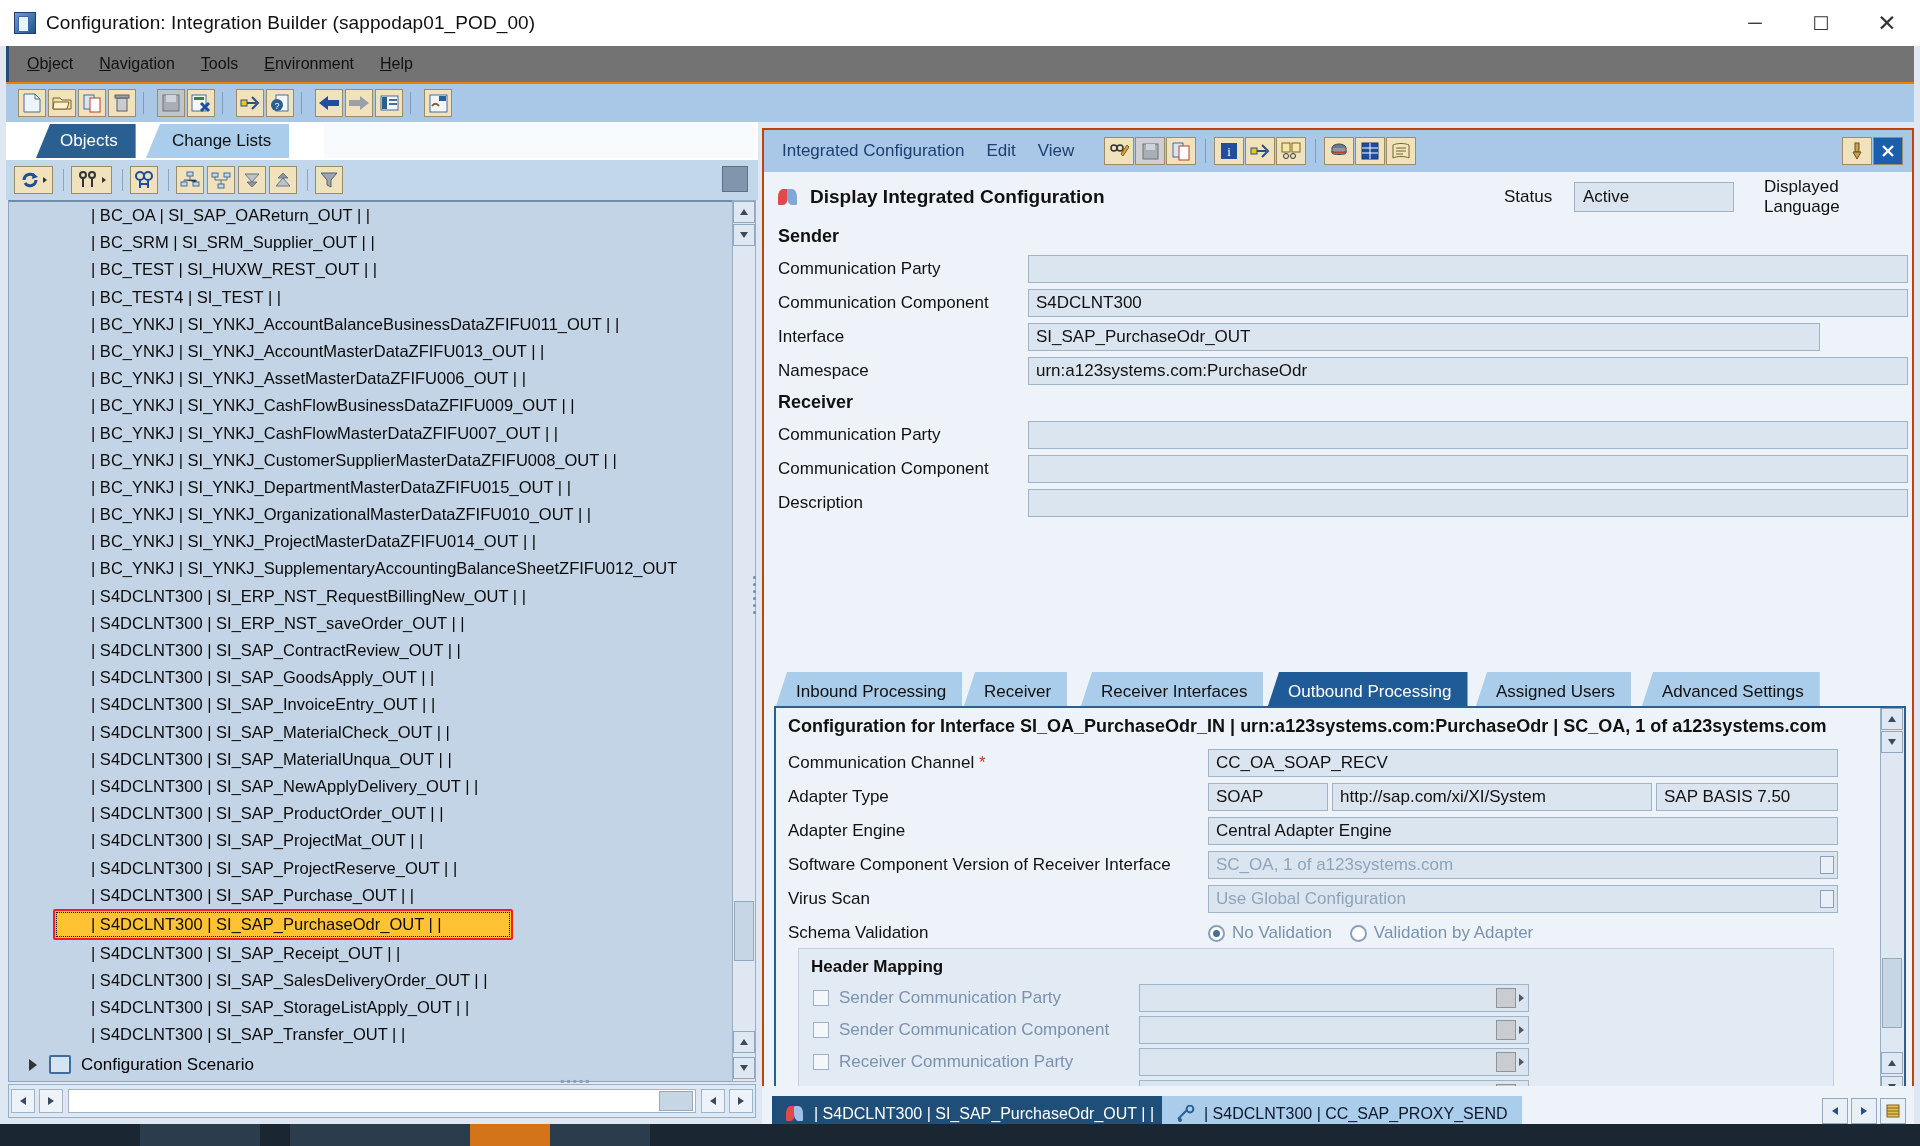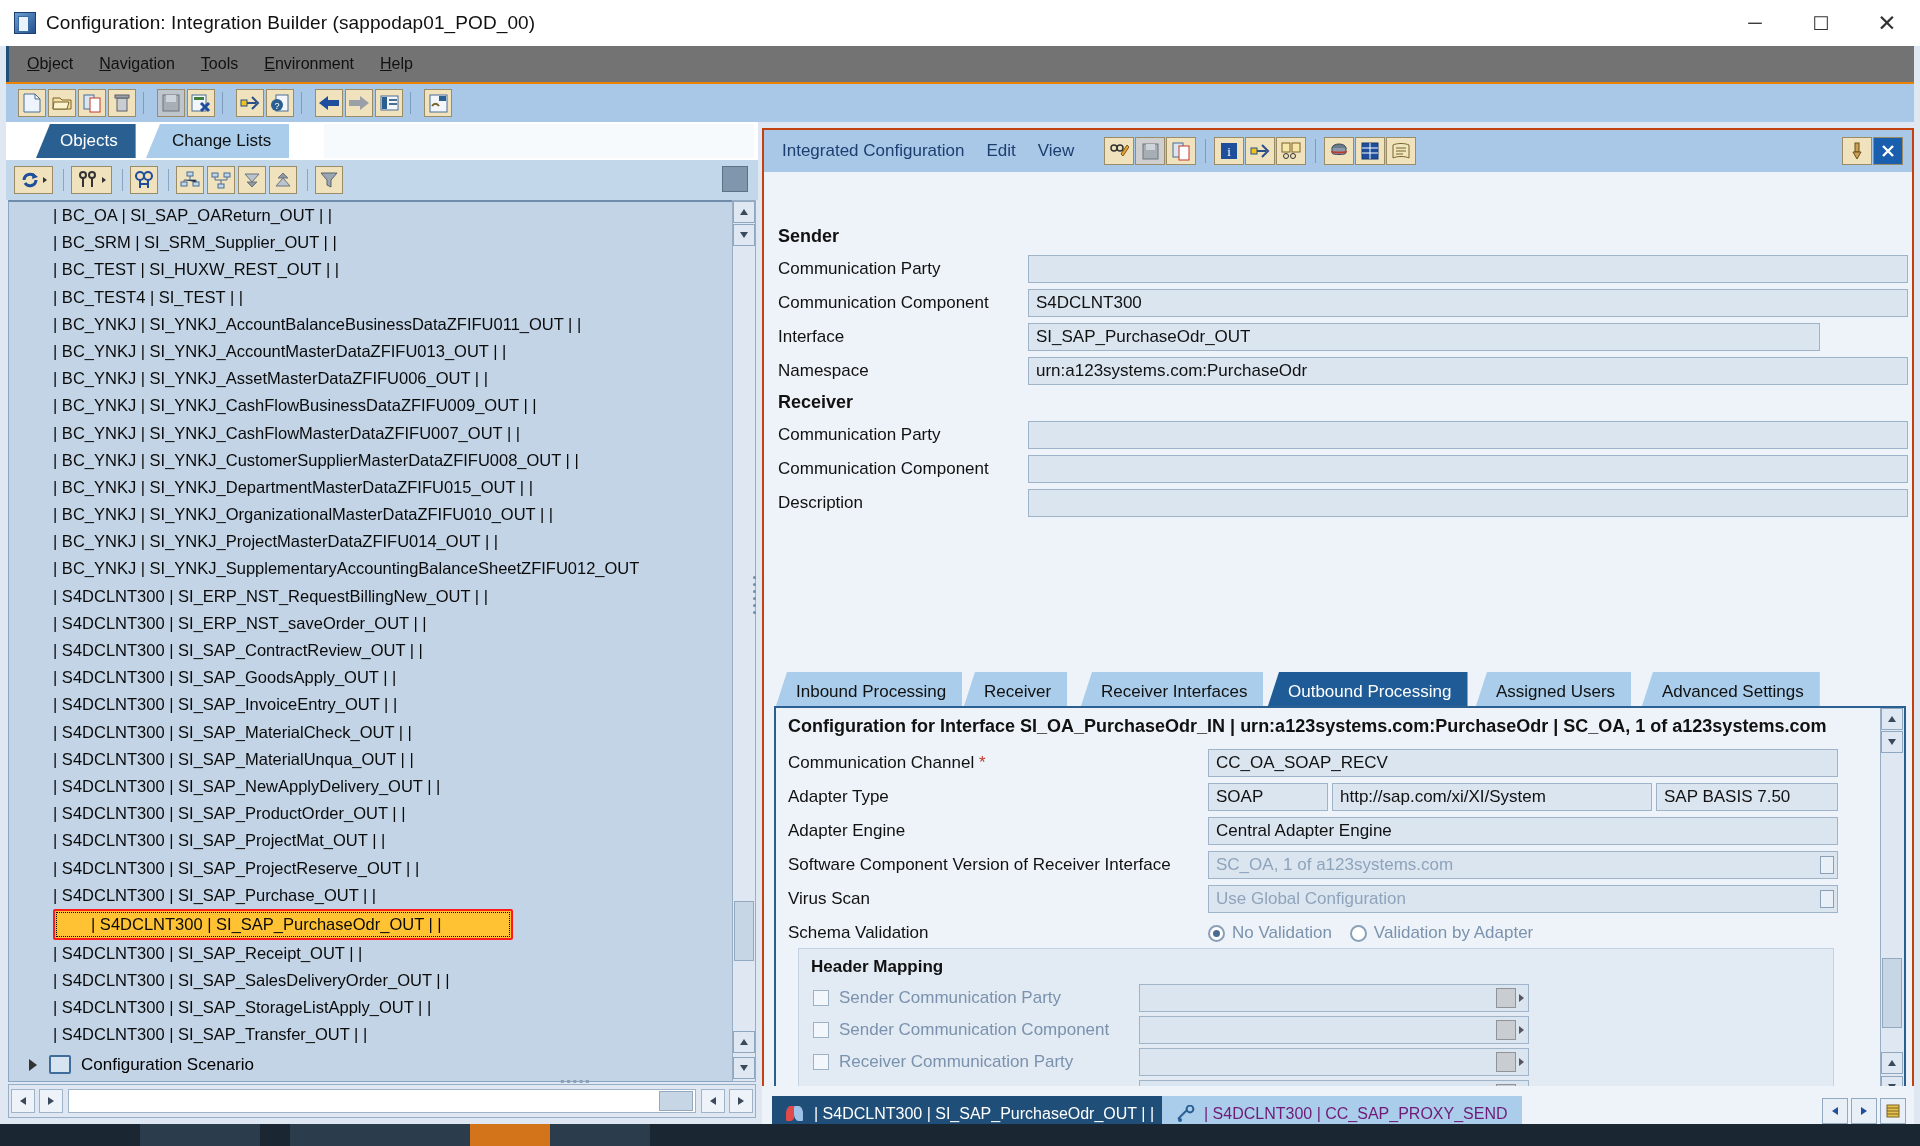--- a/index.html
+++ b/index.html
@@ -111,21 +111,21 @@
   }
 
   .tree {
     position: absolute; left: 2px; top: 78px; width: 726px; height: 882px;
     background: #c2d4e6;
     border: 1px solid #8aa6c4; border-top: 2px solid #6f8dab;
     overflow: hidden;
   }
   .tree-row {
     height: 27.2px; line-height: 27.2px; font-size: 16.5px; color: #0b0b0b;
-    padding-left: 44px; white-space: nowrap; position: relative;
+    padding-left: 82px; white-space: nowrap; position: relative;
   }
   .tree-row.highlight {
     background: #ffc233;
     border: 2px solid #ff1a1a;
     outline: 1px dotted #000;
     outline-offset: -4px;
     margin-left: 44px;
     padding-left: 36px;
     width: 460px;
     border-radius: 2px;
@@ -277,21 +277,21 @@
   
   .bottombar {
     position: absolute; left: 762px; top: 1086px; width: 1152px; height: 52px;
     background: #eef3f9;
   }
   .btab {
     position:absolute; top: 10px; height: 36px; display:flex; align-items:center;
     font-size: 16px; padding: 0 14px; white-space: nowrap;
   }
   .btab.on { background: #1f4e79; color: #fff; left: 10px; }
-  .btab.off { background: #a9cdeb; color: #701a75; left: 400px; }
+  .btab.off { background: #a9cdeb; color: #0f172a; left: 400px; }
   .bb-right { position:absolute; right: 8px; top: 12px; display:flex; gap: 3px; }
   .bb-btn { width: 26px; height: 26px; background:#e9eff6; border:1px solid #93a9c0; display:flex;align-items:center;justify-content:center; }
 
   .grip { position:absolute; left: 560px; top: 1074px; font-size: 12px; color:#8aa0b8; letter-spacing:2px; }
 
   .taskbar {
     position:absolute; left:0; top: 1124px; width: 1920px; height: 22px;
     background:#1a2733;
   }
   .tb-chip { position:absolute; top:0; height:22px; background:#2b3c4d; }
@@ -657,20 +657,28 @@
             </svg>
         </div>
         <div class="rpbtn blue">
           <svg width="16" height="16" viewBox="0 0 16 16">
               <path d="M3 3l10 10M13 3L3 13" stroke="#fff" stroke-width="2.4"></path>
             </svg>
         </div>
       </div>
     </div>
 
+    <div class="rp-header">
+      <span class="rp-title-icon"></span>
+      <span class="rp-title">Display Integrated Configuration</span>
+      <span class="status-label">Status</span>
+      <span class="status-box">Active</span>
+      <span class="lang-label">Displayed Language</span>
+
+    </div>
 
     <div class="sec-head" style="top:96px;">Sender</div>
 
     <div class="frow" style="top:124px;">
       <span class="flabel">Communication Party</span>
       <span class="finput" style="width:880px;"></span>
     </div>
     <div class="frow" style="top:158px;">
       <span class="flabel">Communication Component</span>
       <span class="finput" style="width:880px;">S4DCLNT300</span>

